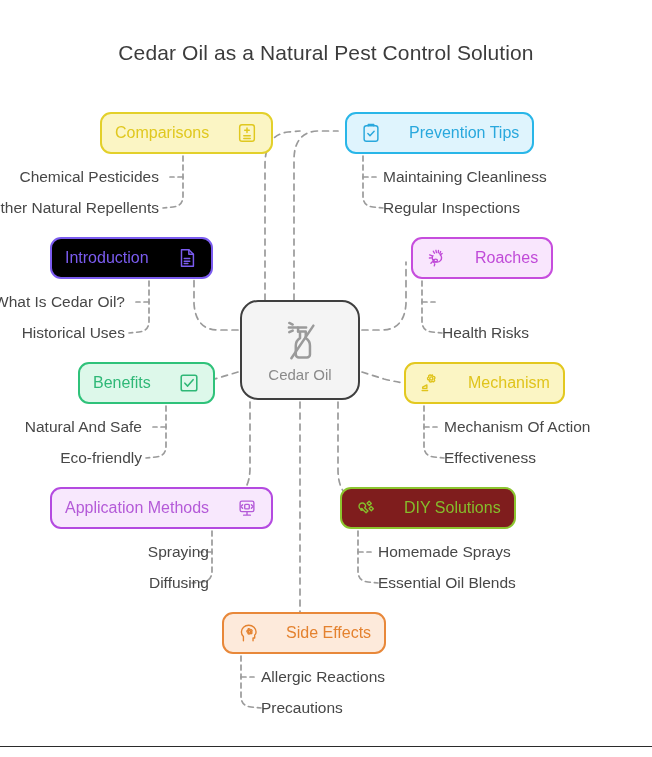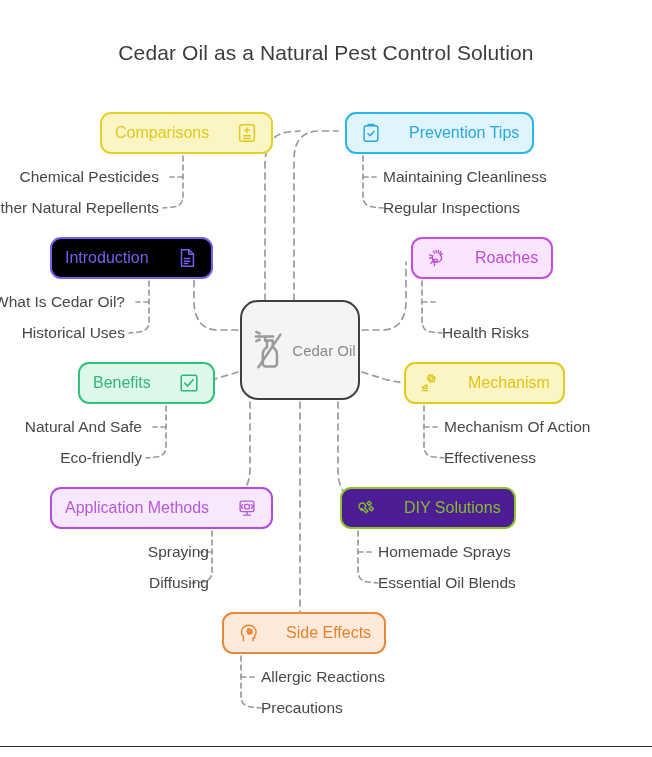--- a/index.html
+++ b/index.html
@@ -36,21 +36,21 @@
   .node .lbl{line-height:1;}
   .node.rev{flex-direction:row-reverse;}
 
   
   .center{
     position:absolute;
     width:120px;height:100px;
     border-radius:18px;
     border:2px solid #3f3f3f;
     background:#f4f4f4;
-    display:flex;
+    display:flex;flex-direction:column;
     align-items:center;justify-content:center;gap:2px;
     box-sizing:border-box;
   }
   .center .ico{width:46px;height:46px;}
   .center .lbl{font-size:15px;color:#8a8a8a;}
 
   
   .leaf{
     position:absolute;
     font-size:15.5px;color:#474747;
@@ -223,21 +223,21 @@
         <rect x="9.5" y="8" width="5" height="5" rx="1"></rect>
         <path d="M7.2 8.4 5.4 10.3l1.8 1.9M16.8 8.4l1.8 1.9-1.8 1.9"></path>
         <path d="M12 16v3.4M8.3 19.8h7.4"></path>
       </svg>
     </span>
     <span class="lbl">Application Methods</span>
   </div>
   <div class="leaf r" style="right:443px;top:544px;">Spraying</div>
   <div class="leaf r" style="right:443px;top:575px;">Diffusing</div>
 
-  <div class="node" style="left:340px;top:487px;border-color:#8cc52f;background:#4c1d95;color:#85bd2c;">
+  <div class="node" style="left:340px;top:487px;border-color:#8cc52f;background:#7f1d1d;color:#85bd2c;">
     <span class="ico">
       <svg viewBox="0 0 24 24" fill="none" stroke="#85bd2c" stroke-width="1.5" stroke-linecap="round" stroke-linejoin="round">
         <path d="M11.6 10.2a3.6 3.6 0 1 0-3.2 3.5l3.7 3.6 2-2-3.6-3.6a3.6 3.6 0 0 0 1.1-1.5z"></path>
         <circle cx="7.3" cy="13.6" r="1"></circle>
         <path d="M15.4 4.6l2.4 2.4-2.2 2.2-2.4-2.4z"></path>
         <path d="M17.6 10.4l2.4 2.4-2.2 2.2-2.4-2.4z"></path>
       </svg>
     </span>
     <span class="lbl">DIY Solutions</span>
   </div>

